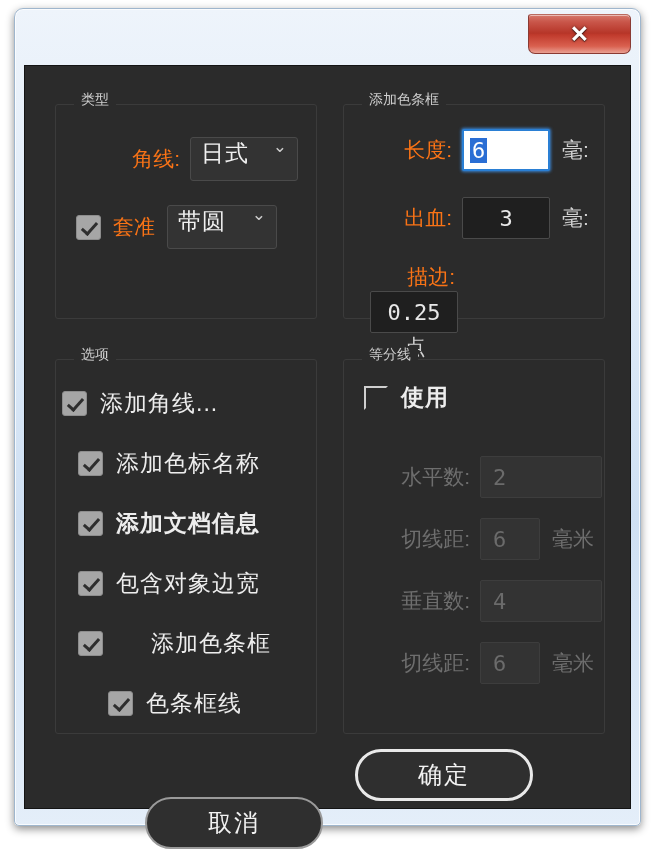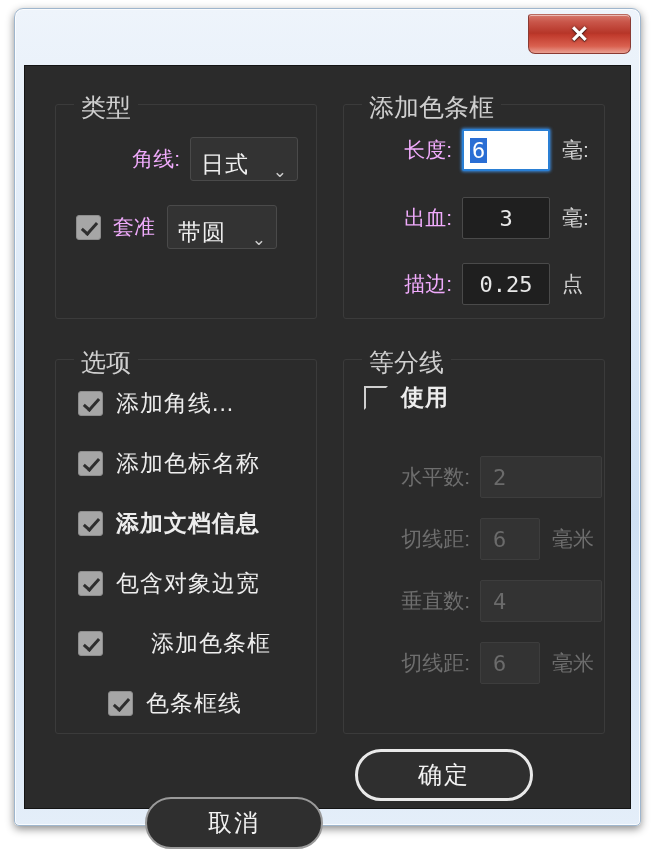--- a/index.html
+++ b/index.html
@@ -93,60 +93,60 @@
     box-sizing: border-box;
     border: 1px solid #3b3b3b;
     border-radius: 3px;
   }
   .group-title {
     position: absolute;
     top: -14px;
     left: 18px;
     padding: 0 7px;
     background: #2b2b2b;
-    font-size: 25px;
+    font-size: 14px;
     color: #cfcfcf;
     white-space: nowrap;
   }
 
   #group-type     { left: 30px;  top: 38px;  width: 262px; height: 215px; }
   #group-corner   { left: 318px; top: 38px;  width: 262px; height: 215px; }
   #group-options  { left: 30px;  top: 293px; width: 262px; height: 375px; }
   #group-divider  { left: 318px; top: 293px; width: 262px; height: 375px; }
 
   
   .row {
     position: absolute;
     display: flex;
     align-items: center;
     white-space: nowrap;
   }
   .field-label {
     font-size: 21px;
-    color: #f0abfc;
+    color: #f97316;
     text-align: right;
   }
   .field-label.dim { color: #6e6e6e; }
   .unit {
     font-size: 21px;
     color: #d2d2d2;
     margin-left: 12px;
   }
   .unit.dim { color: #6e6e6e; }
 
   
   .combo {
     position: relative;
     box-sizing: border-box;
     height: 44px;
     background: #333333;
     border: 1px solid #4a4a4a;
     border-radius: 3px;
     display: flex;
-    align-items: flex-end;
+    align-items: flex-start;
     padding: 0 10px;
     cursor: pointer;
   }
   .combo .value {
     font-size: 23px;
     color: #f0f0f0;
     letter-spacing: 1px;
   }
   .combo .chev {
     margin-left: auto;
@@ -311,31 +311,31 @@
         </div>
         <div class="unit">毫:</div>
       </div>
 
       <div class="row" style="left:16px; top:92px;">
         <div class="field-label" style="width:92px;">出血:</div>
         <div class="input" style="width:88px; margin-left:10px;">3</div>
         <div class="unit">毫:</div>
       </div>
 
-      <div class="row" style="left:16px; top:158px;">
+      <div class="row" style="left:16px; top:158px;flex-direction:column;">
         <div class="field-label" style="width:92px;">描边:</div>
         <div class="input" style="width:88px; margin-left:10px;">0.25</div>
         <div class="unit">点</div>
       </div>
     </div>
 
     <div class="group" id="group-options">
       <div class="group-title">选项</div>
 
-      <div class="cb-row" style="left:22px; top:28px;">
+      <div class="cb-row" style="left:6px; top:28px;">
         <div class="cbox"></div>
         <div class="cb-label">添加角线...</div>
       </div>
 
       <div class="cb-row" style="left:22px; top:88px;">
         <div class="cbox"></div>
         <div class="cb-label">添加色标名称</div>
       </div>
 
       <div class="cb-row" style="left:22px; top:148px;font-weight:bold;">

